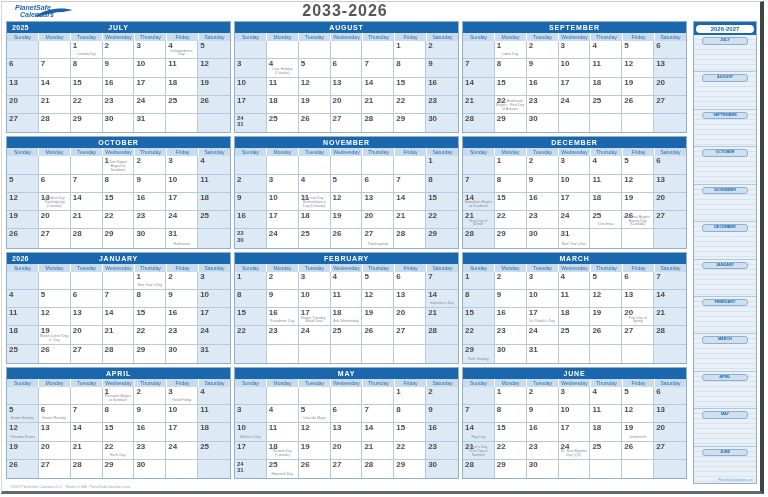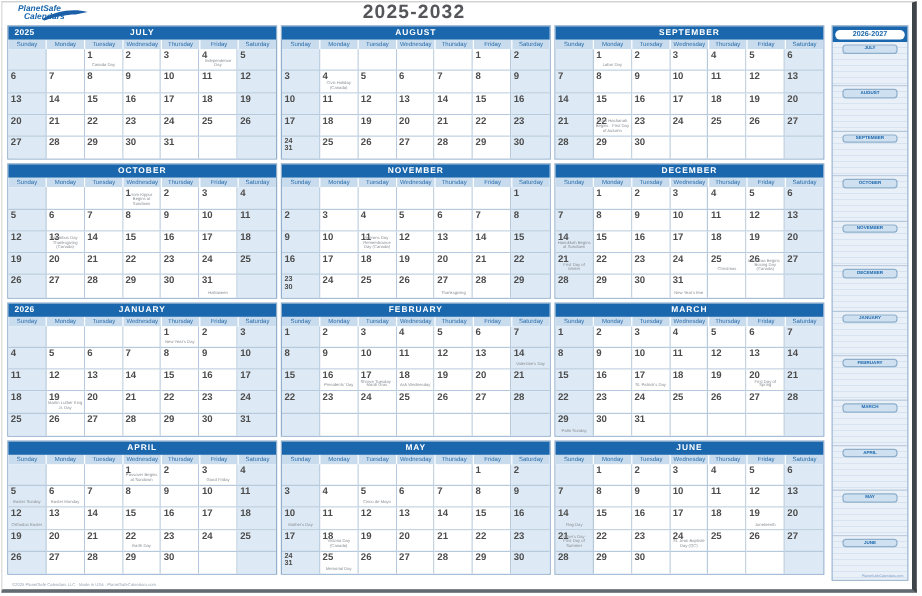--- a/index.html
+++ b/index.html
@@ -59,21 +59,21 @@
 <div class="sheet">
 
   <div class="logo">
     <svg width="42" height="12" viewBox="0 0 42 12">
       <path d="M2,9 C14,1 30,0 40,3 L30,5 C22,5 12,7 4,10 Z" fill="#1b5fa8"></path>
     </svg>
     <div class="l1">PlanetSafe</div>
     <div class="l2">Calendars</div>
   </div>
 
-  <div class="title">2025-2032</div>
+  <div class="title">2033-2026</div>
 
   <div class="months">
       <div class="month">
         <div class="m-head">
           <span class="m-year">2025</span>
           <span class="m-name">JULY</span>
         </div>
         <div class="m-dow">
           <div class="dw">Sunday</div>
           <div class="dw">Monday</div>

